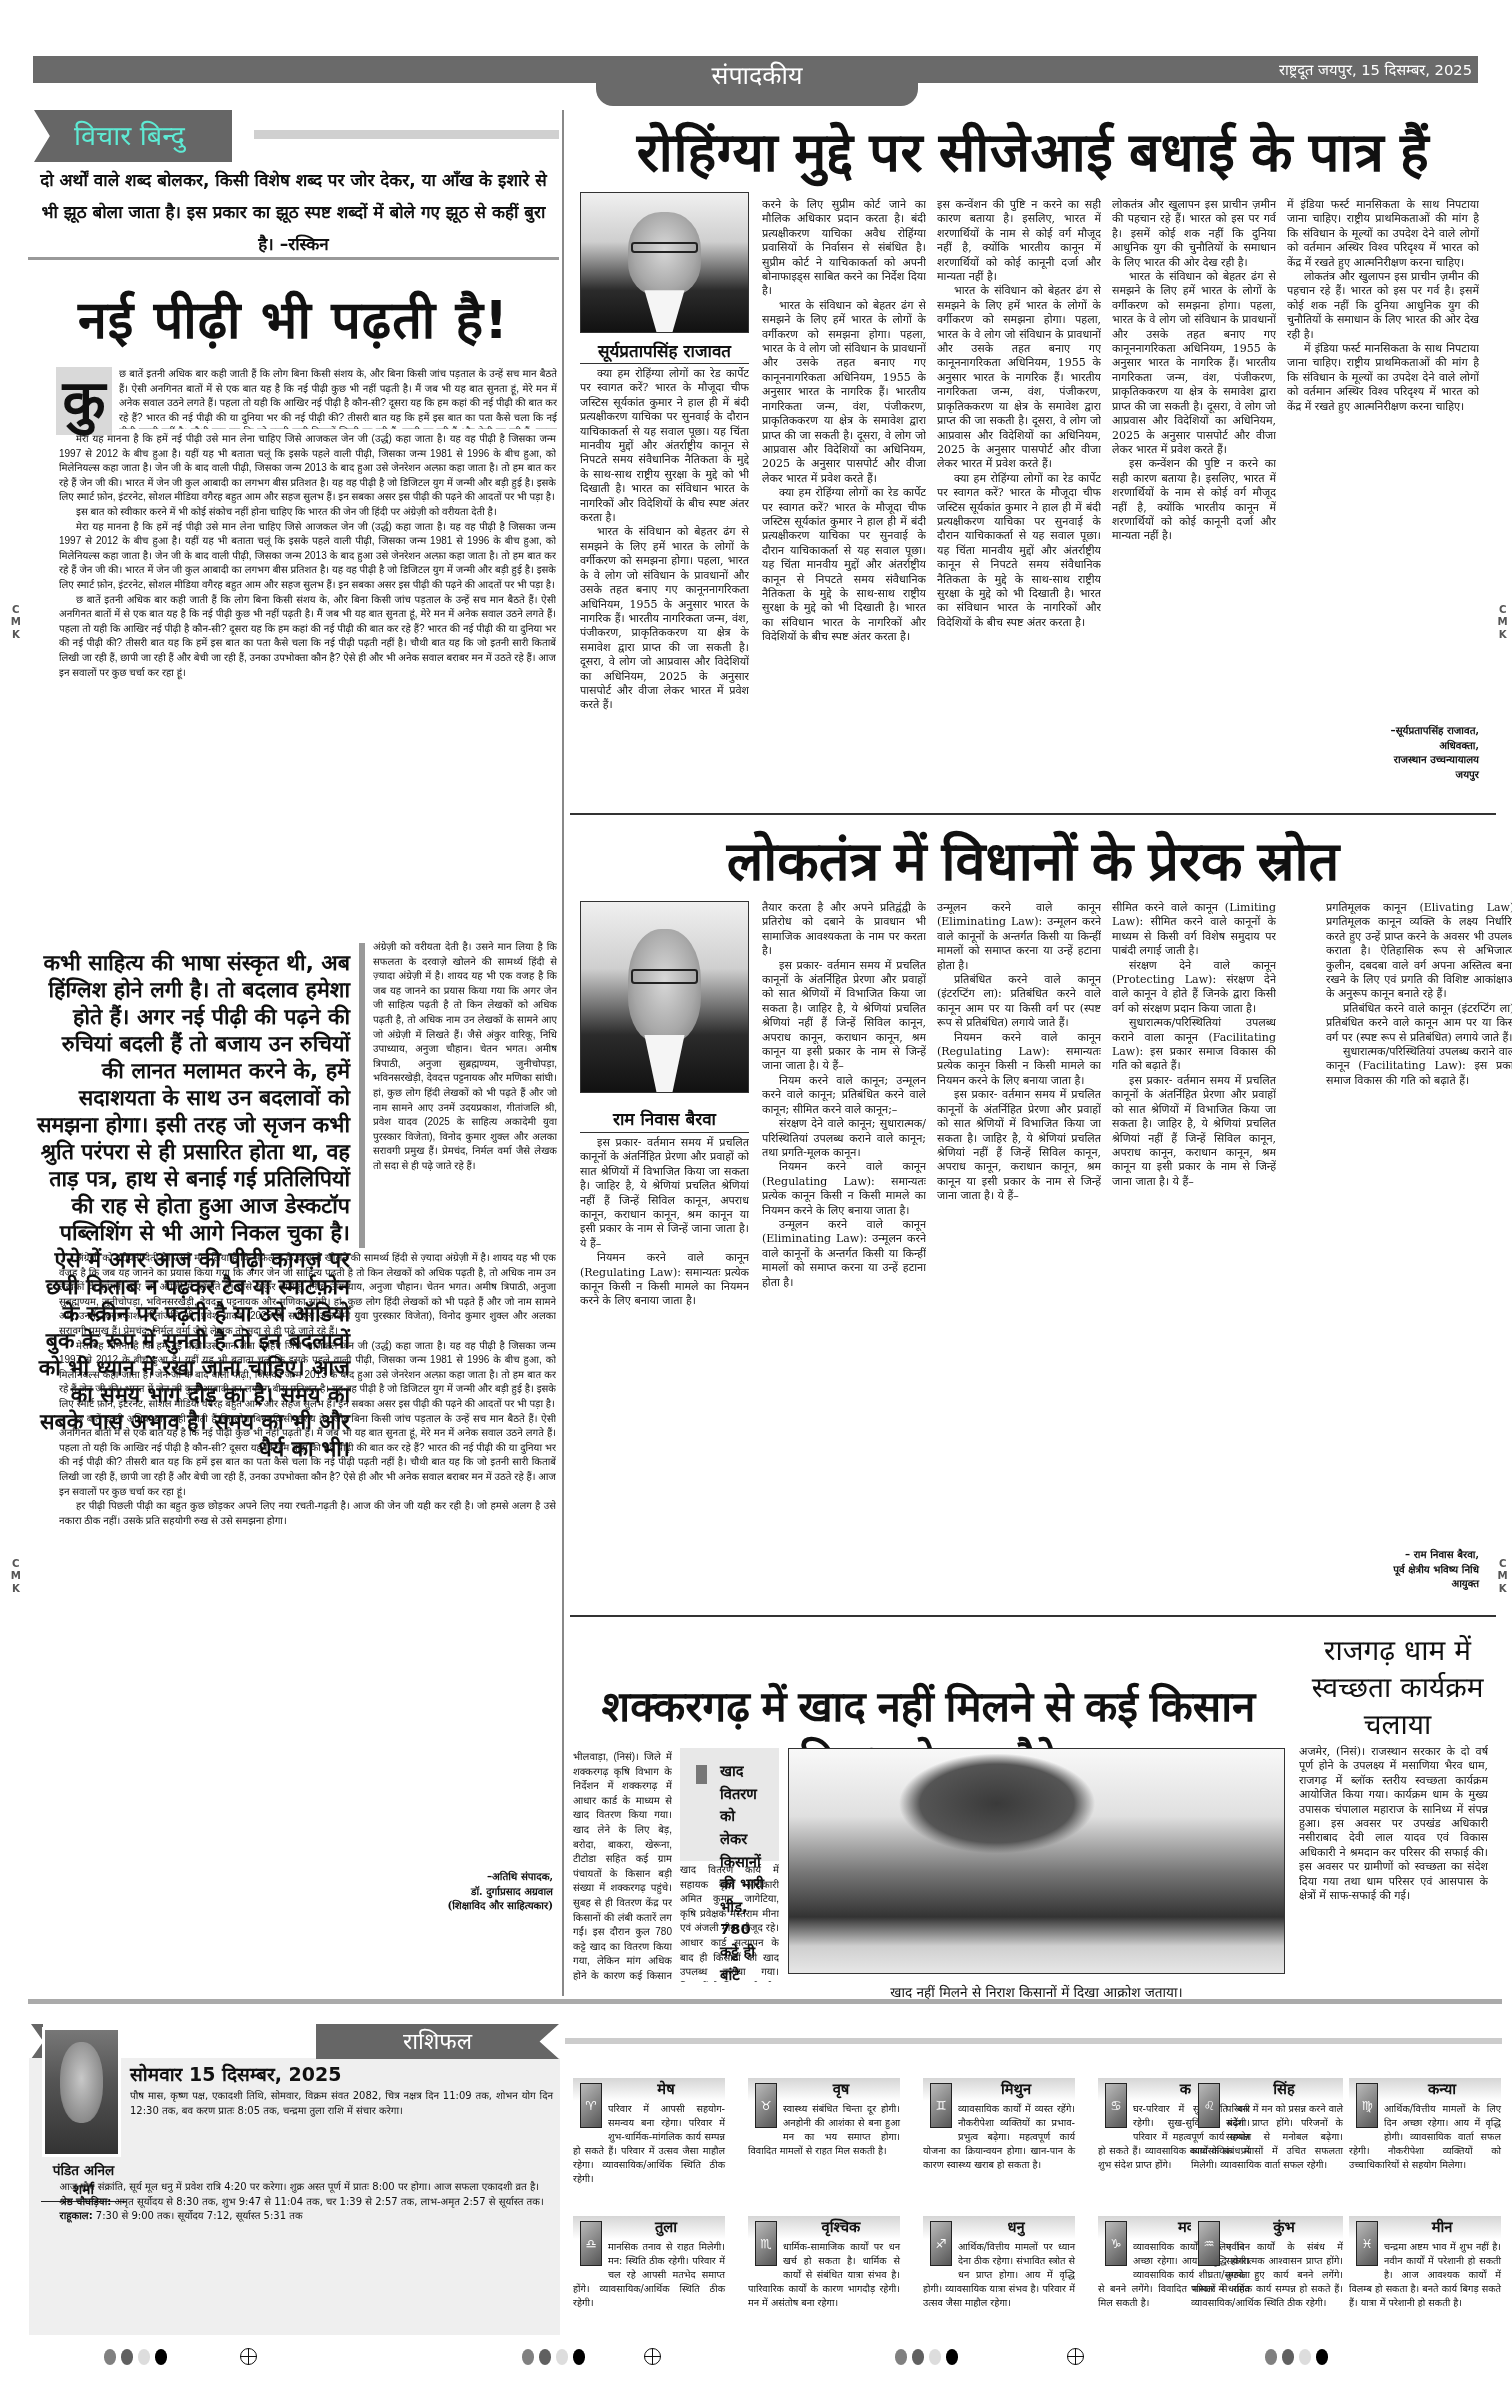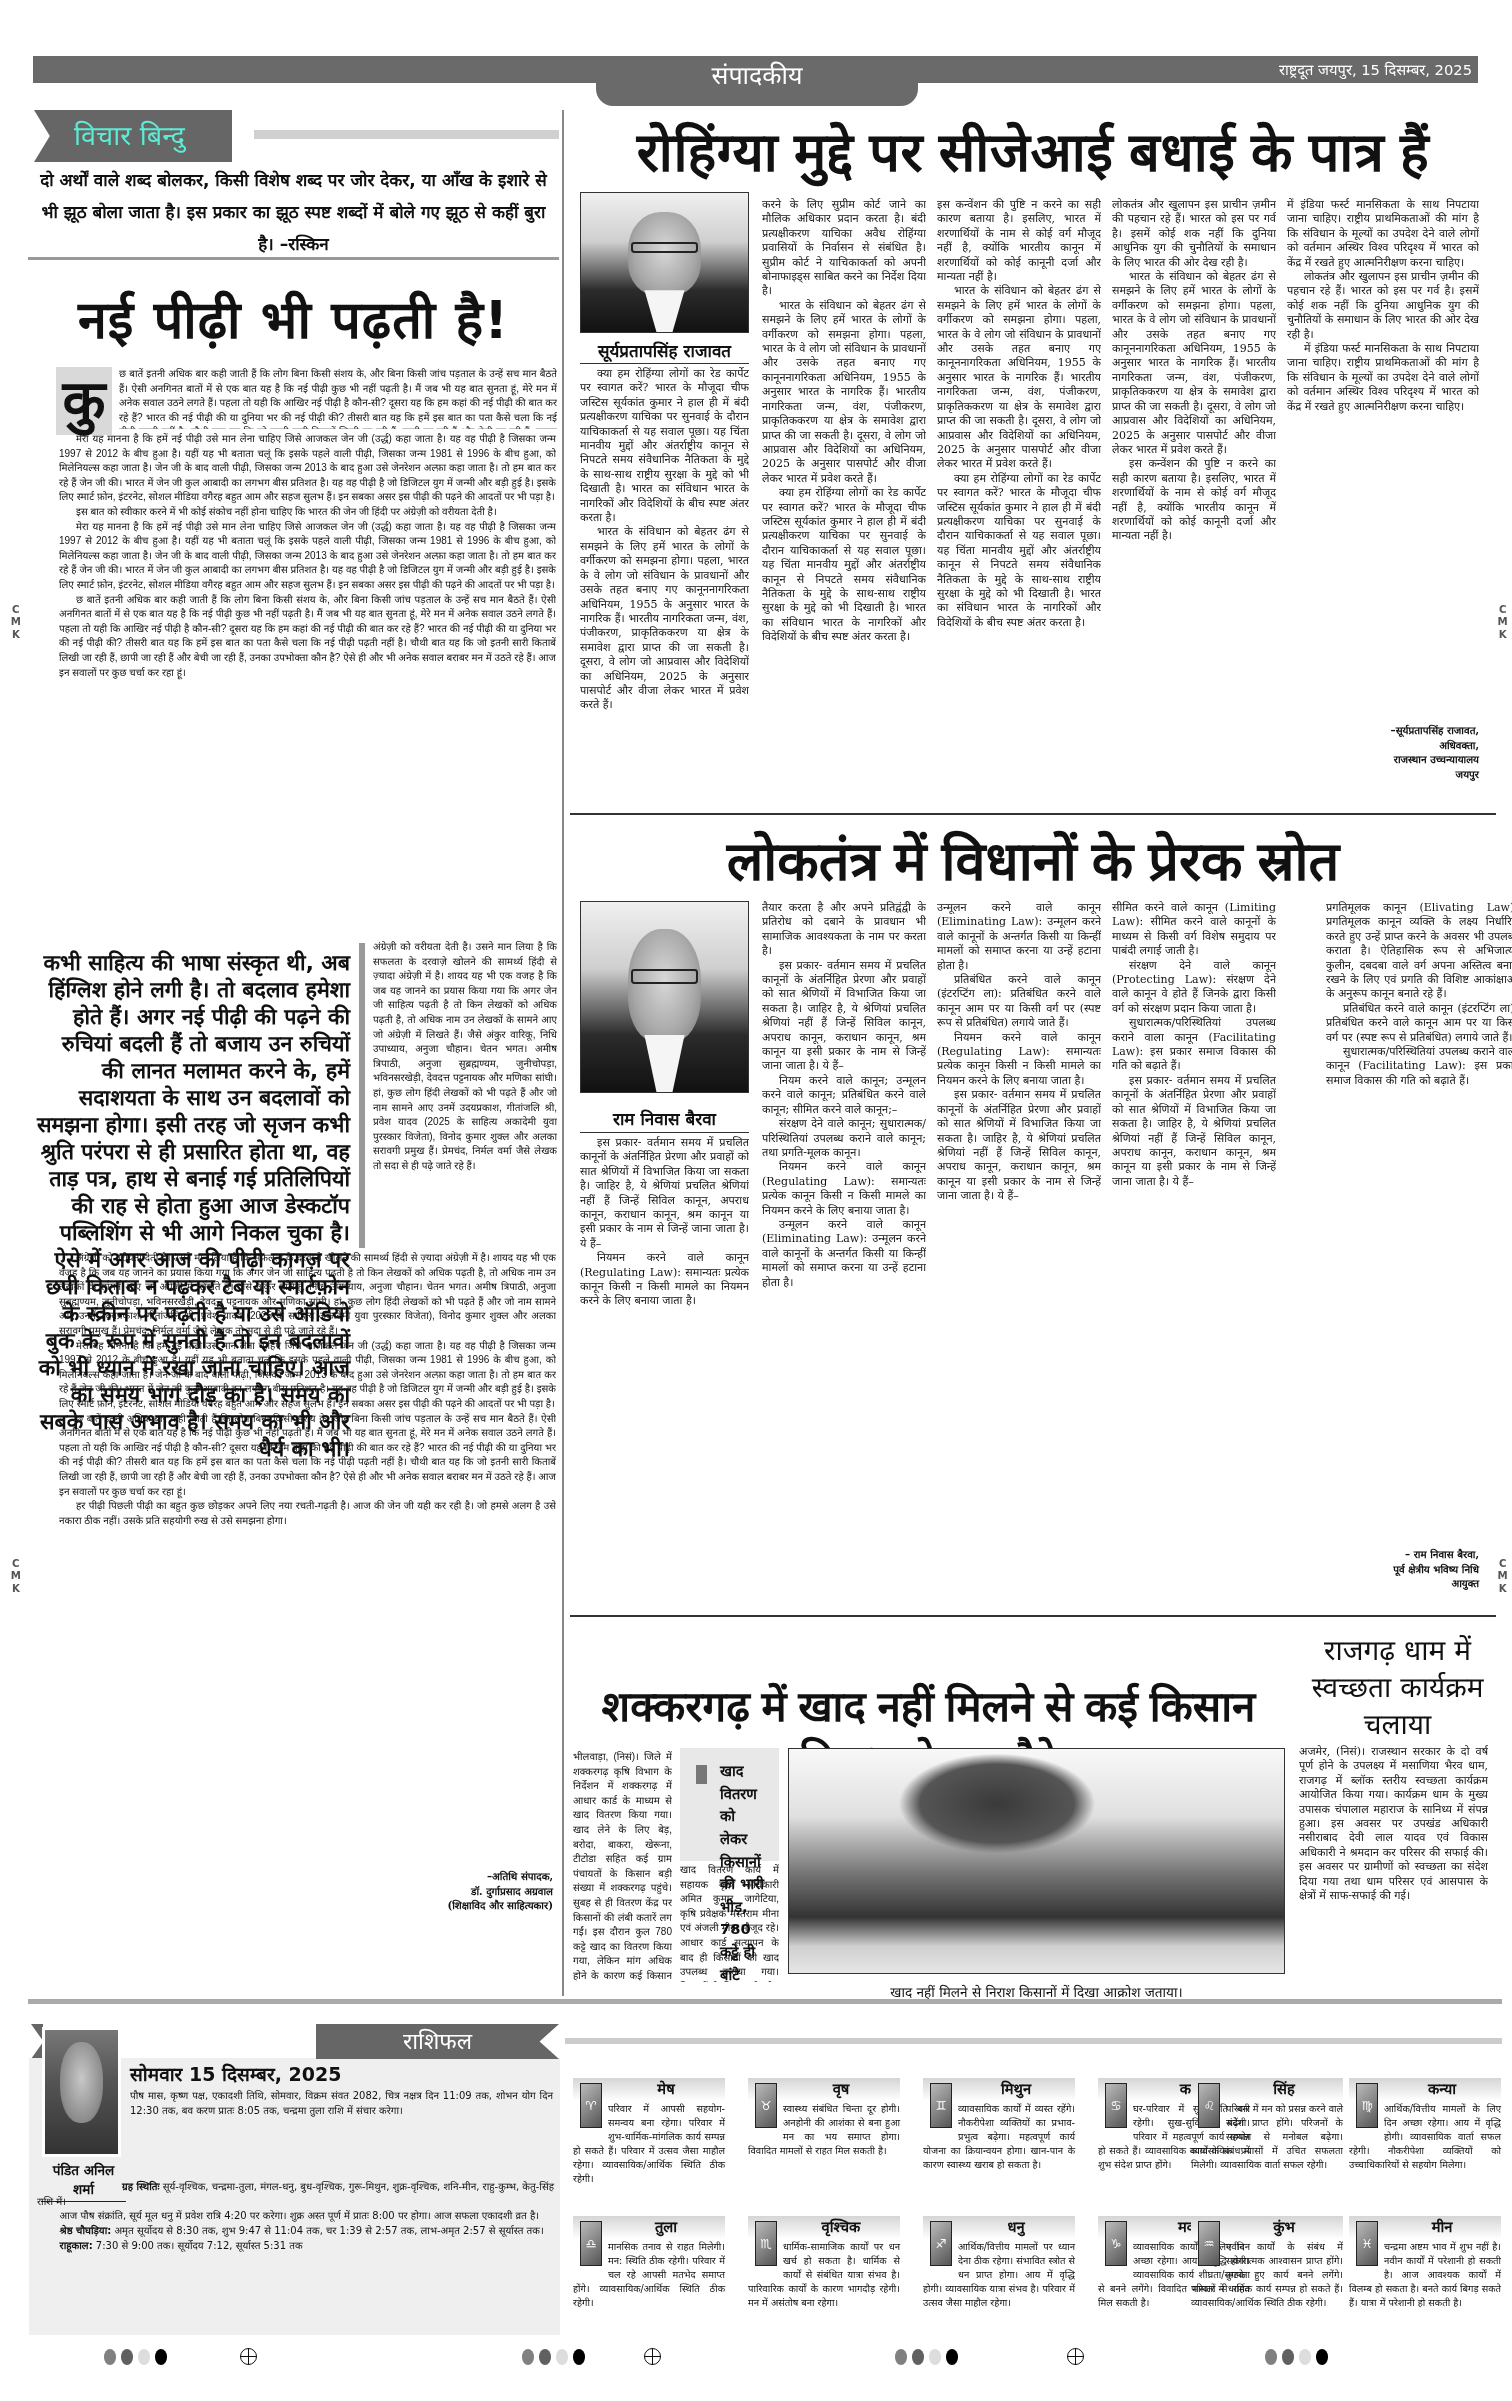--- a/index.html
+++ b/index.html
@@ -230,21 +230,20 @@
 <div class="abs rf-panel"></div>
 <div class="abs rf-tag">राशिफल</div>
 <div class="abs rf-line"></div>
 <div class="abs rf-photo">
     <div class="head"></div>
   </div>
 <div class="abs rf-pandit">पंडित अनिल शर्मा</div>
 <div class="abs rf-date">सोमवार 15 दिसम्बर, 2025</div>
 <div class="abs rf-info" style="left:130px; top:2089px; width:423px;">पौष मास, कृष्ण पक्ष, एकादशी तिथि, सोमवार, विक्रम संवत 2082, चित्र नक्षत्र दिन 11:09 तक, शोभन योग दिन 12:30 तक, बव करण प्रातः 8:05 तक, चन्द्रमा तुला राशि में संचार करेगा।</div>
 <div class="abs rf-info" style="left:37px; top:2180px; width:517px;">
-  <p style="text-indent:85px;"><b>ग्रह स्थितिः</b> <span>सूर्य-वृश्चिक, चन्द्रमा-तुला, मंगल-धनु, बुध-वृश्चिक, गुरू-मिथुन, शुक्र-वृश्चिक, शनि-मीन, राहु-कुम्भ, केतु-सिंह राशि में।</span></p>
   <p style="text-indent:22.6px;">आज पौष संक्रांति, सूर्य मूल धनु में प्रवेश रात्रि 4:20 पर करेगा। शुक्र अस्त पूर्ण में प्रातः 8:00 पर होगा। आज सफला एकादशी व्रत है।</p>
   <p style="text-indent:22.6px;"><b>श्रेष्ठ चौघड़िया:</b> <span>अमृत सूर्योदय से 8:30 तक, शुभ 9:47 से 11:04 तक, चर 1:39 से 2:57 तक, लाभ-अमृत 2:57 से सूर्यास्त तक।</span></p>
   <p style="text-indent:22.6px;"><b>राहूकाल:</b> <span>7:30 से 9:00 तक। सूर्योदय 7:12, सूर्यास्त 5:31 तक</span></p>
 </div>
 
 <div class="abs rashi" style="left:573px; top:2078px;">
   <div class="rashi-head">
       <span class="rashi-icon">♈</span>
       <div class="rashi-name">मेष</div>
     </div>

